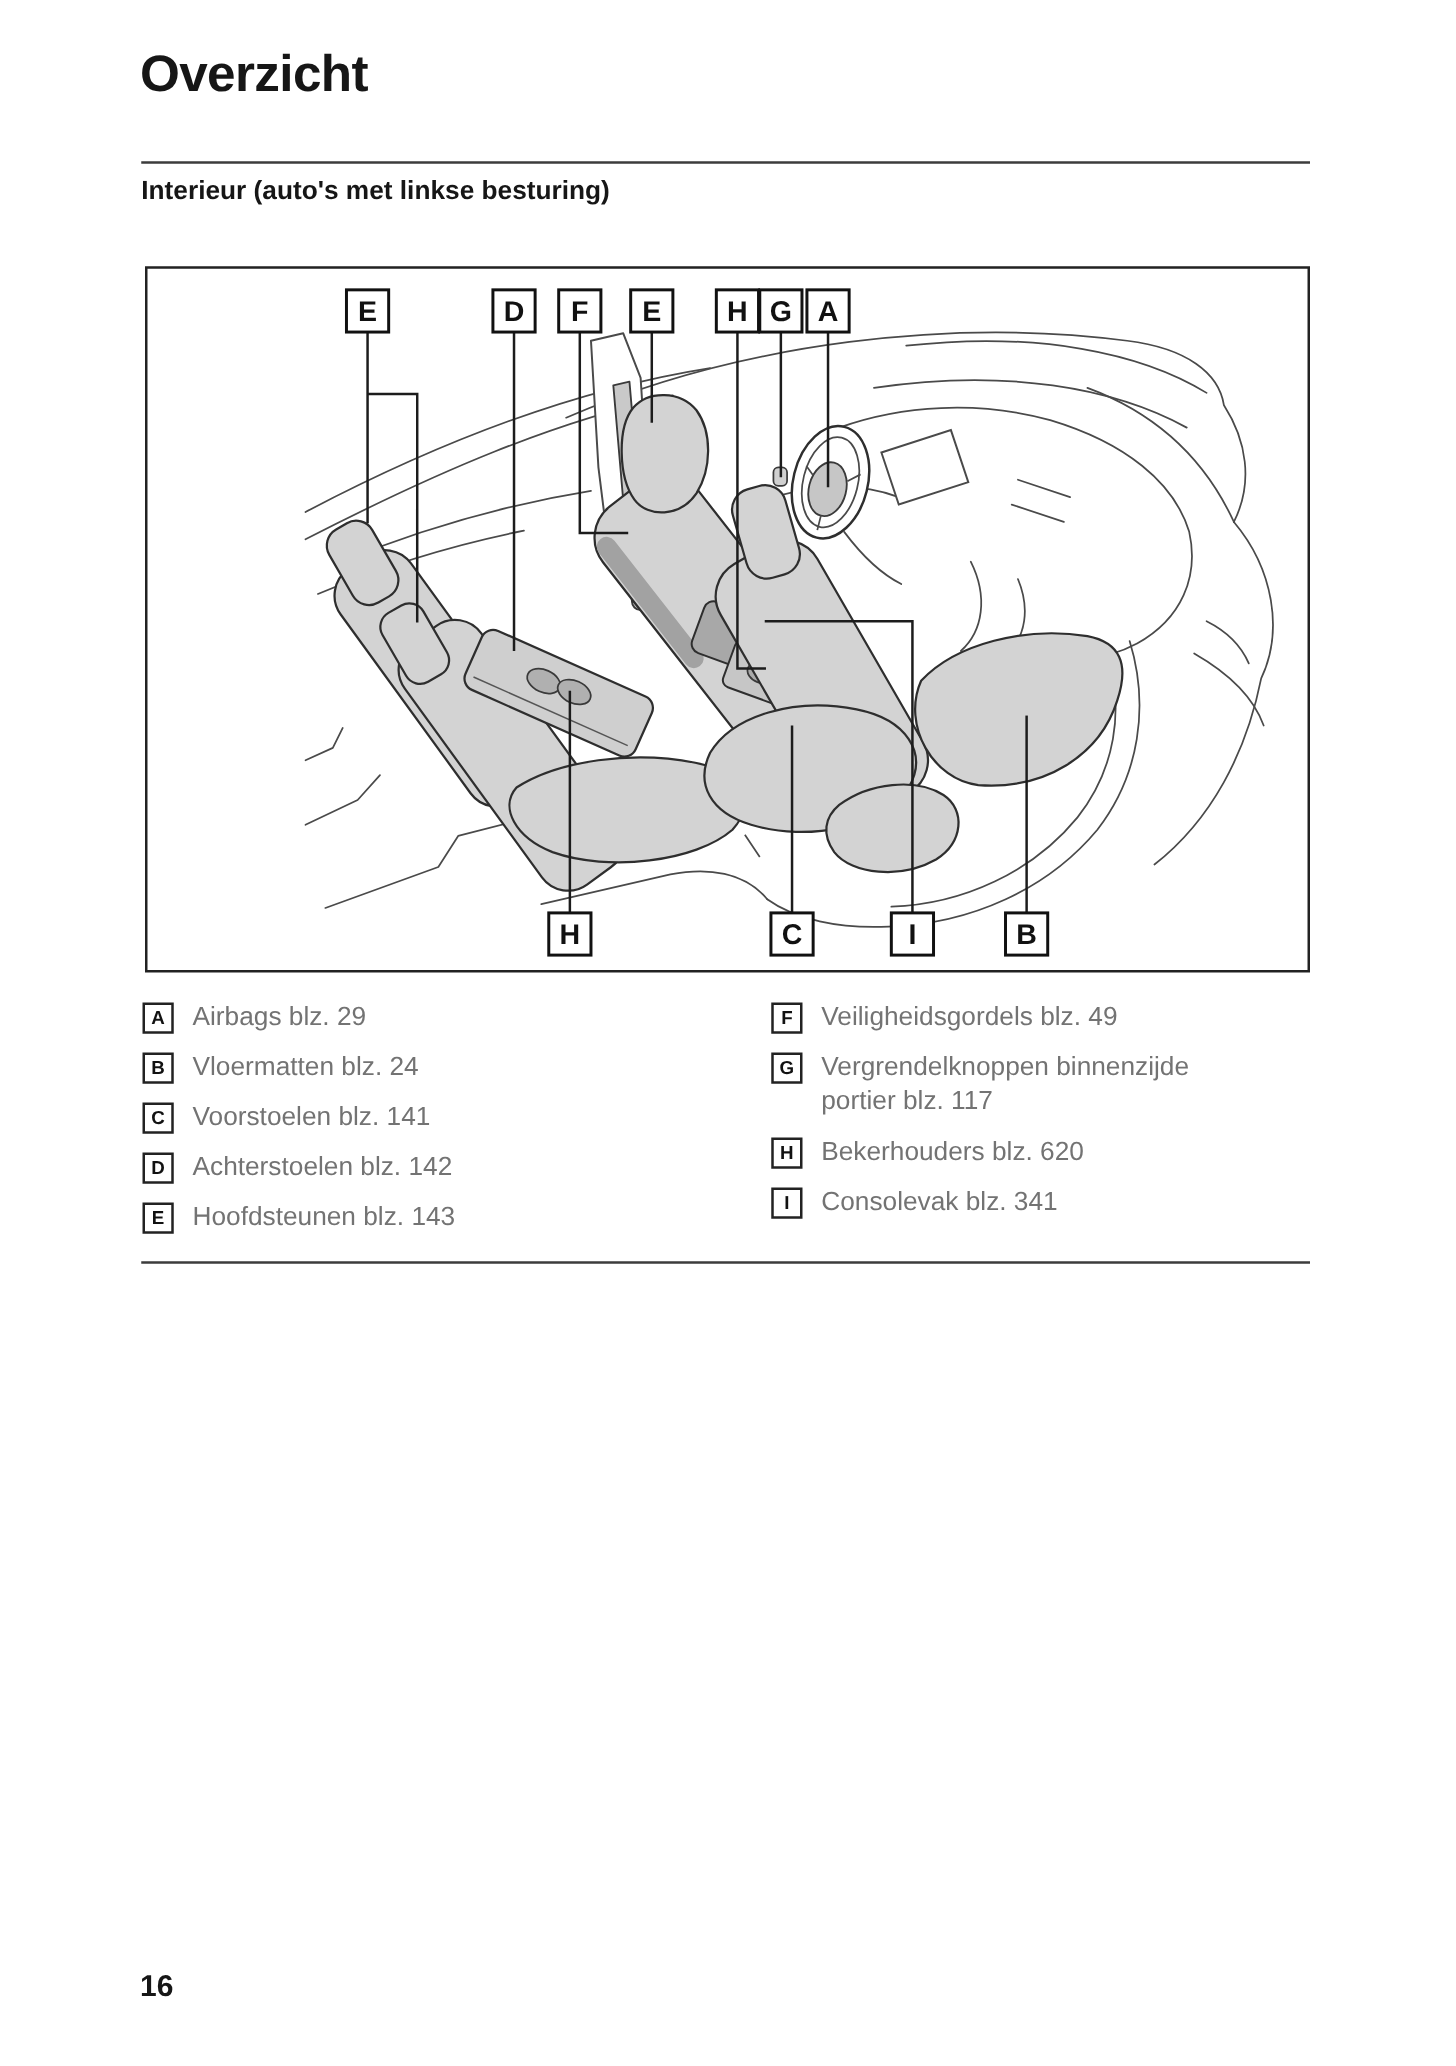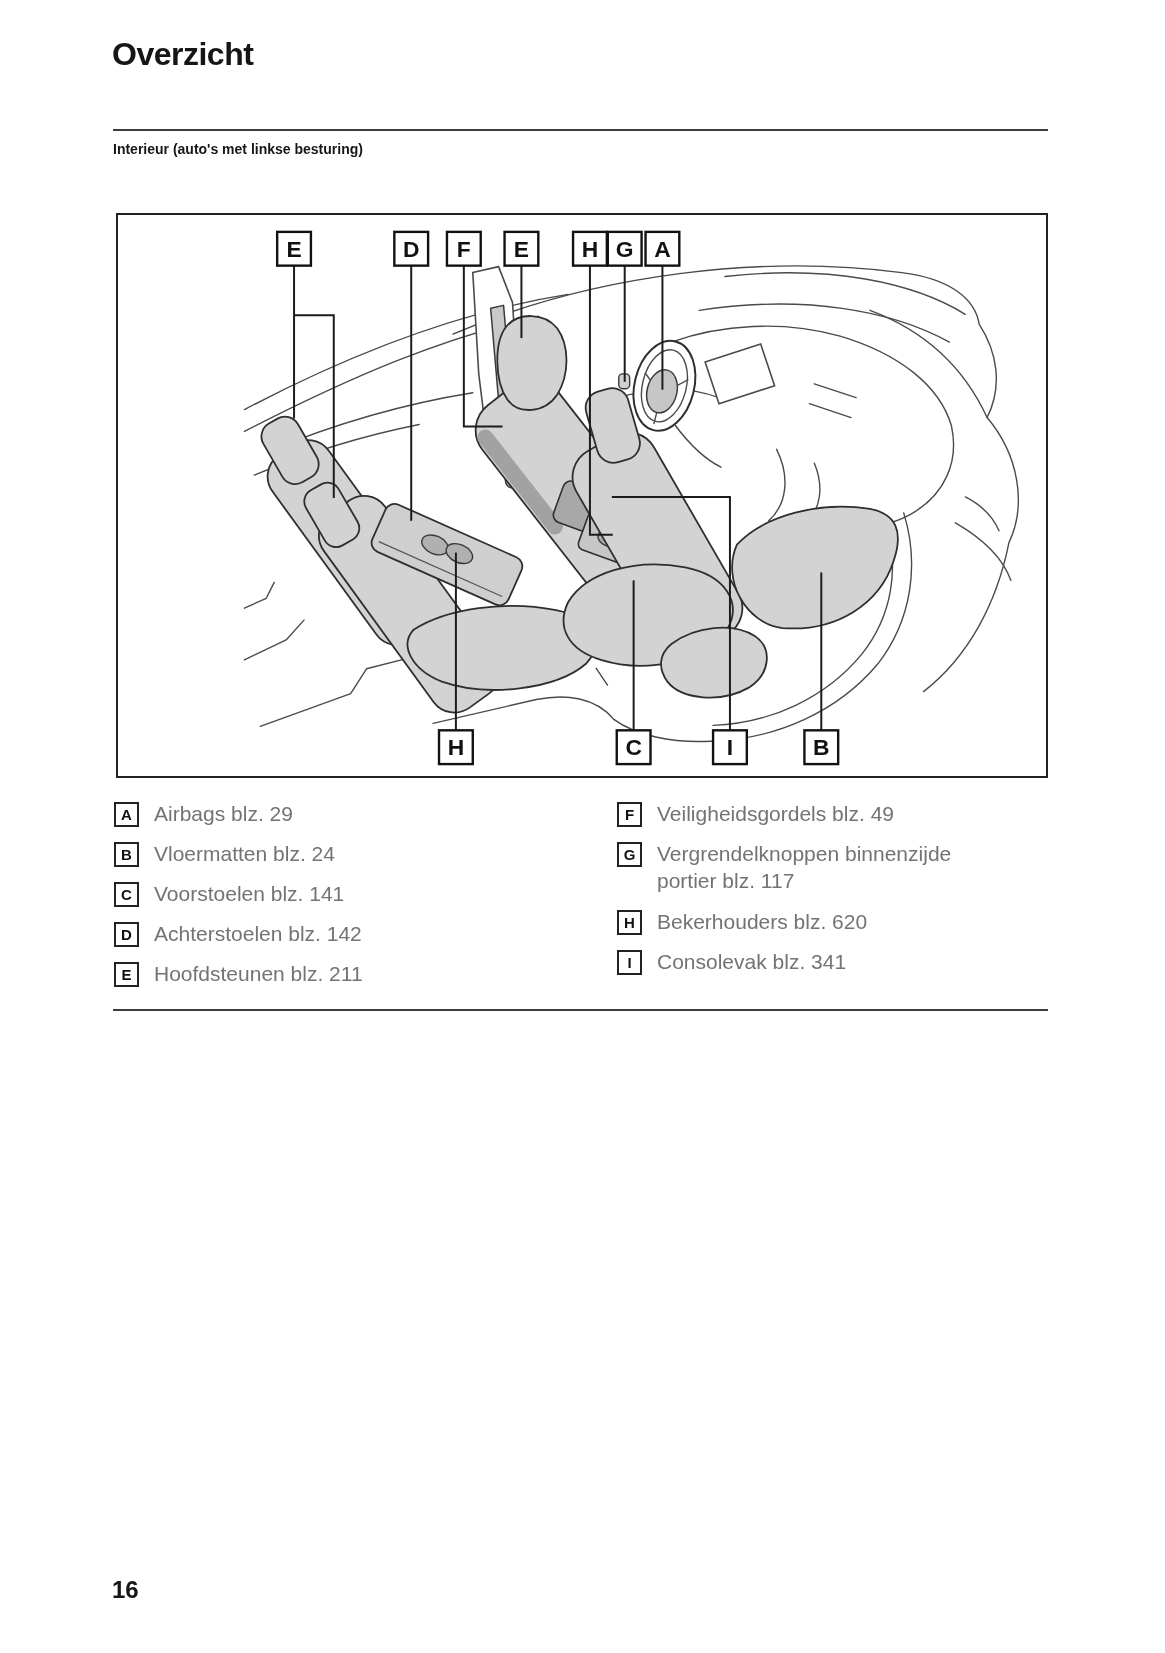--- a/index.html
+++ b/index.html
@@ -1,22 +1,22 @@
 <!DOCTYPE html>
 <html><head>
 <meta charset="utf-8">
 <style>
   html,body{margin:0;padding:0;background:#ffffff;}
   body{width:1165px;height:1653px;position:relative;font-family:"Liberation Sans",sans-serif;color:#111;}
   .abs{position:absolute;}
-  .page-title{left:112px;top:36px;font-size:32px;font-weight:bold;letter-spacing:-0.5px;color:#161616;text-align:center;}
+  .page-title{left:112px;top:36px;font-size:41px;font-weight:bold;letter-spacing:-0.5px;color:#161616;text-align:center;}
   .rule{left:113px;width:935px;height:0;border-top:2px solid #3c3c3c;}
   .rule-top{top:129px;}
   .rule-bottom{top:1009px;}
-  .subtitle{left:113px;top:141px;font-size:14px;font-weight:bold;color:#161616;}
+  .subtitle{left:113px;top:141px;font-size:21px;font-weight:bold;color:#161616;}
   .figure-box{left:116px;top:213px;width:928px;height:561px;border:2px solid #222;background:#fff;}
   .figure-box svg{display:block;width:928px;height:561px;}
   .legend-row{position:absolute;display:flex;gap:15px;align-items:flex-start;}
   .kbox{flex:0 0 auto;width:21px;height:21px;border:2px solid #222;display:flex;align-items:center;justify-content:center;font-size:15px;font-weight:bold;margin-top:2px;background:#fff;color:#111;}
   .ltext{font-size:21px;line-height:27px;color:#737373;}
   .ltext.narrow{max-width:330px;}
   .page-num{left:112px;top:1576px;font-size:24px;font-weight:bold;color:#161616;}
   svg text.lbl{font-family:"Liberation Sans",sans-serif;font-size:23px;font-weight:bold;fill:#111;text-anchor:middle;}
 </style>
 </head>
@@ -173,21 +173,21 @@
   <div class="legend-row" style="left:114px;top:880px;">
     <span class="kbox">C</span>
     <span class="ltext">Voorstoelen blz. 141</span>
   </div>
   <div class="legend-row" style="left:114px;top:920px;">
     <span class="kbox">D</span>
     <span class="ltext">Achterstoelen blz. 142</span>
   </div>
   <div class="legend-row" style="left:114px;top:960px;">
     <span class="kbox">E</span>
-    <span class="ltext">Hoofdsteunen blz. 211</span>
+    <span class="ltext">Hoofdsteunen blz. 143</span>
   </div>
 
   <div class="legend-row" style="left:617px;top:800px;">
     <span class="kbox">F</span>
     <span class="ltext">Veiligheidsgordels blz. 49</span>
   </div>
   <div class="legend-row" style="left:617px;top:840px;">
     <span class="kbox">G</span>
     <span class="ltext narrow">Vergrendelknoppen binnenzijde portier blz. 117</span>
   </div>

